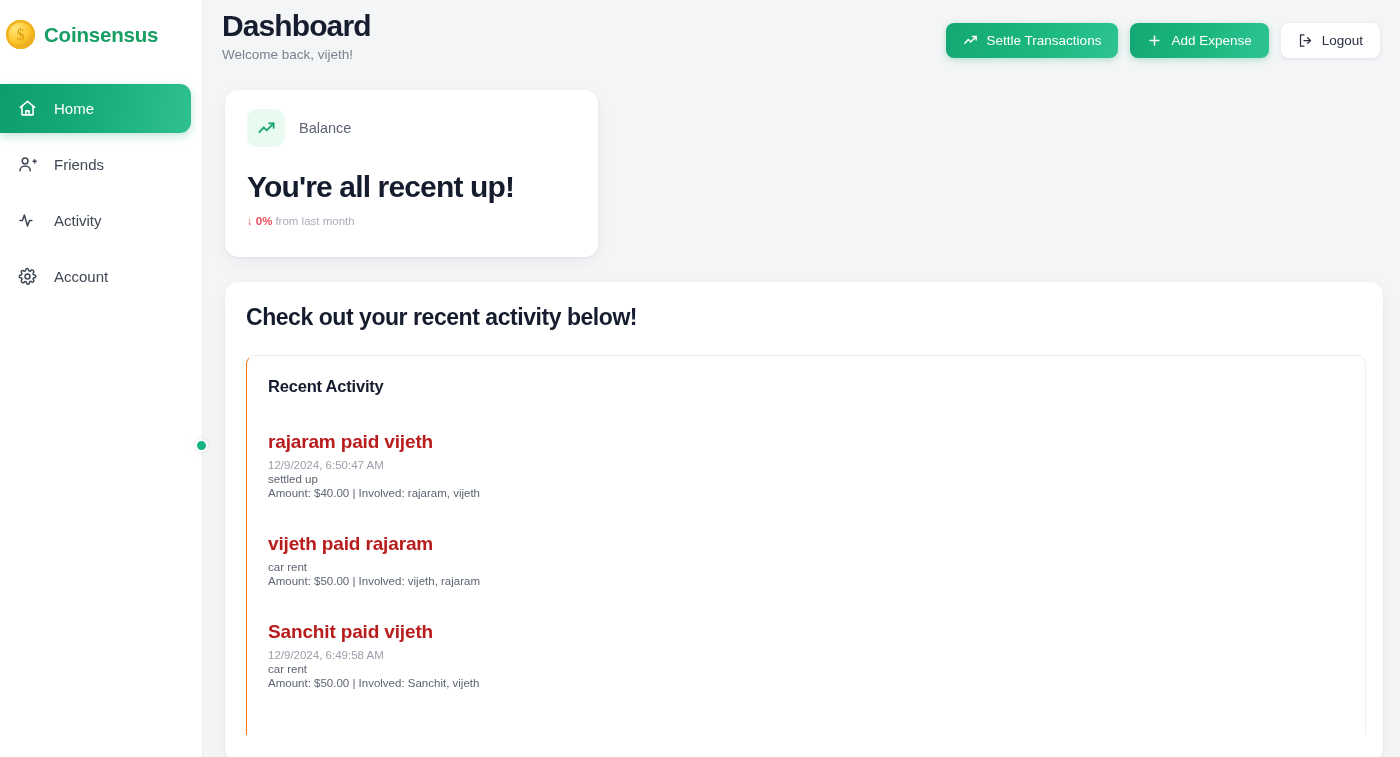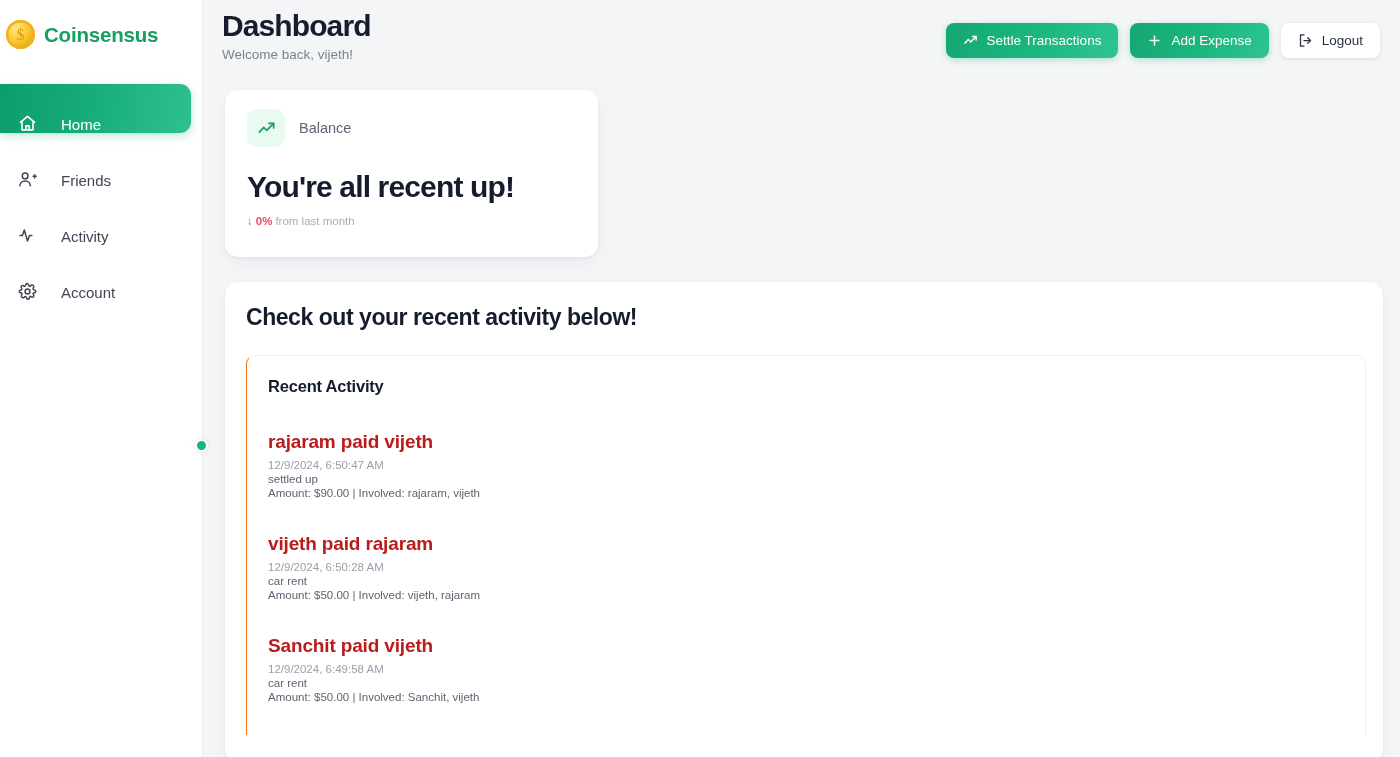--- a/index.html
+++ b/index.html
@@ -67,22 +67,22 @@
     letter-spacing: -0.2px;
   }
 
   .nav {
     margin-top: 28px;
     padding: 0 11px 0 0;
   }
 
   .nav-item {
     display: flex;
-    align-items: flex-end;
-    gap: 24px;
+    align-items: center;
+    gap: 17px;
     height: 49px;
     padding-left: 18px;
     margin-bottom: 7px;
     border-radius: 0 11px 11px 0;
     color: #3f4654;
     font-size: 15px;
     cursor: pointer;
   }
 
   .nav-item .nav-ico {
@@ -432,26 +432,25 @@
       <h2 class="panel-heading">Check out your recent activity below!</h2>
 
       <div class="activity-card">
 
         <div class="activity-title">Recent Activity</div>
 
         <div class="activity-item">
           <div class="ai-title">rajaram paid vijeth</div>
           <div class="ai-time">12/9/2024, 6:50:47 AM</div>
           <div class="ai-desc">settled up</div>
-          <div class="ai-meta">Amount: $90.00 | Involved: rajaram, vijeth</div>
+          <div class="ai-meta">Amount: $40.00 | Involved: rajaram, vijeth</div>
         </div>
 
         <div class="activity-item">
           <div class="ai-title">vijeth paid rajaram</div>
-          <div class="ai-time">12/9/2024, 6:50:28 AM</div>
           <div class="ai-desc">car rent</div>
           <div class="ai-meta">Amount: $50.00 | Involved: vijeth, rajaram</div>
         </div>
 
         <div class="activity-item">
           <div class="ai-title">Sanchit paid vijeth</div>
           <div class="ai-time">12/9/2024, 6:49:58 AM</div>
           <div class="ai-desc">car rent</div>
           <div class="ai-meta">Amount: $50.00 | Involved: Sanchit, vijeth</div>
         </div>

